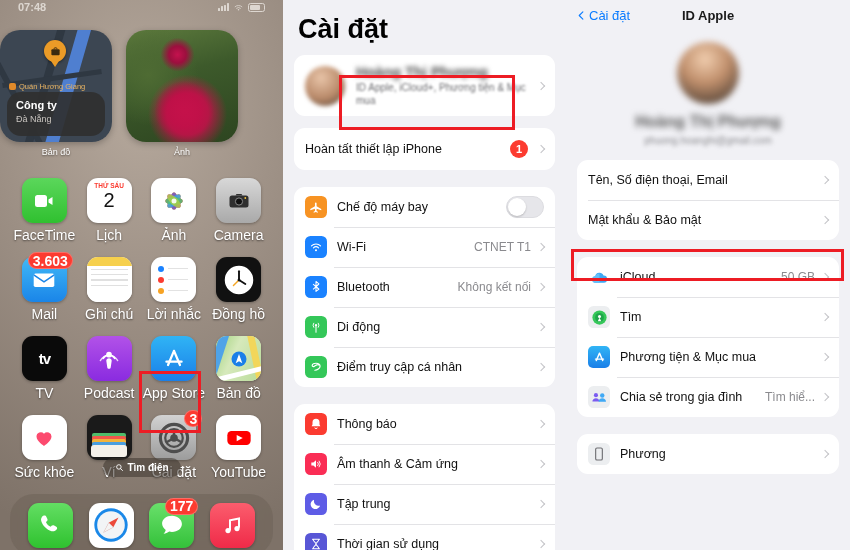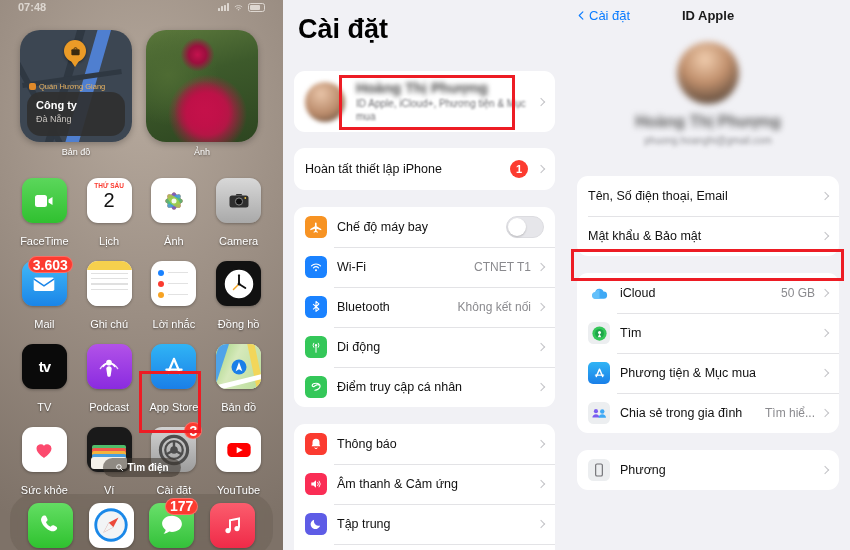--- a/index.html
+++ b/index.html
@@ -25,21 +25,21 @@
   .hs-status-right { display: flex; align-items: center; gap: 4px; }
   .sb-bars { display: flex; align-items: flex-end; gap: 1px; height: 8px; }
   .sb-bars i { display: block; width: 2px; background: #f2eee9; border-radius: .5px; }
   .sb-bars i:nth-child(1){height:3px}.sb-bars i:nth-child(2){height:5px}
   .sb-bars i:nth-child(3){height:6.5px}.sb-bars i:nth-child(4){height:8px}
   .sb-batt { width: 17px; height: 9px; border: 1.2px solid #f2eee9; border-radius: 2.5px;
              position: relative; }
   .sb-batt::after { content:''; position:absolute; left:1px; top:1px; bottom:1px; right:4px;
              background:#f2eee9; border-radius:1px; }
 
-  .hs-widgets { position: absolute; top: 30px; left: 20px; right: 16px;
+  .hs-widgets { position: absolute; top: 30px; left: 0; right: 16px;
                 display: flex; gap: 14px; }
   .widget { width: 112px; }
   .widget-tile { width: 112px; height: 112px; border-radius: 20px; overflow: hidden;
                  position: relative; box-shadow: 0 2px 6px rgba(0,0,0,.25); }
   .widget-label { text-align: center; font-size: 9px; color: #fff; margin-top: 5px;
                   text-shadow: 0 1px 2px rgba(0,0,0,.5); }
 
   
   .map-bg { position: absolute; inset: 0; background: #3c4652; }
   .map-road-a { position: absolute; width: 13px; height: 170px; background: #4f7fd0;
@@ -74,21 +74,21 @@
   }
   .photo-bg::after { content:''; position:absolute; inset:0;
     background: radial-gradient(circle at 55% 75%, rgba(196,17,74,.95) 0%, rgba(196,17,74,.85) 20%, rgba(0,0,0,0) 38%); }
 
   .hs-grid { position: absolute; left: 12px; right: 12px; top: 178px;
              display: grid; grid-template-columns: repeat(4, 1fr); row-gap: 14px; }
   .app { display: flex; flex-direction: column; align-items: center; position: relative; }
   .app-icon { width: 45px; height: 45px; border-radius: 11px; position: relative;
               box-shadow: 0 1px 3px rgba(0,0,0,.3); display: flex;
               align-items: center; justify-content: center; overflow: hidden; }
-  .app-label { font-size: 11px; color: #fff; margin-top: 12px;
+  .app-label { font-size: 14px; color: #fff; margin-top: 4px;
                text-shadow: 0 1px 2px rgba(0,0,0,.55); white-space: nowrap; }
   .badge { position: absolute; top: -5px; right: 4px; min-width: 17px; height: 17px;
            background: #fc3b30; border-radius: 9px; color: #fff; font-size: 14px;
            font-weight: bold; display: flex; align-items: center; justify-content: center;
            padding: 0 4px; border: 1.2px solid rgba(255,255,255,.25); z-index: 3; }
 
   .search-pill { position: absolute; left: 50%; transform: translateX(-50%); top: 458px;
                  background: rgba(60,52,46,.55); border-radius: 13px; padding: 4px 12px;
                  display: flex; align-items: center; gap: 4px; }
   .search-pill span { font-size: 10px; color: #fff; font-weight: 600; }
@@ -105,21 +105,21 @@
 
   .nav-bar { height: 30px; display: flex; align-items: center; position: relative;
              padding: 0 10px; }
   .nav-back { display: flex; align-items: center; gap: 2px; color: #0a7cff;
               font-size: 13px; cursor: pointer; }
   .nav-title { position: absolute; left: 0; right: 0; text-align: center;
                font-size: 13px; font-weight: bold; color: #1a1a1a; }
 
   .big-title { font-size: 27px; font-weight: bold; color: #000; padding: 14px 15px 10px; }
 
-  .group { background: #fff; border-radius: 11px; margin: 16px 11px 17px;
+  .group { background: #fff; border-radius: 11px; margin: 0 11px 17px;
            overflow: hidden; }
   .row { display: flex; align-items: center; min-height: 40px; padding: 0 11px;
          position: relative; cursor: pointer; }
   .row + .row::before { content:''; position: absolute; top: 0; left: 11px; right: 0;
                         height: 1px; background: #e3e3e6; }
   .row.with-icon + .row.with-icon::before { left: 40px; }
   .row-icon { width: 22px; height: 22px; border-radius: 5.5px; flex: 0 0 22px;
               margin-right: 10px; display: flex; align-items: center;
               justify-content: center; color: #fff; }
   .row-label { font-size: 12.5px; color: #111; flex: 1; white-space: nowrap; }

